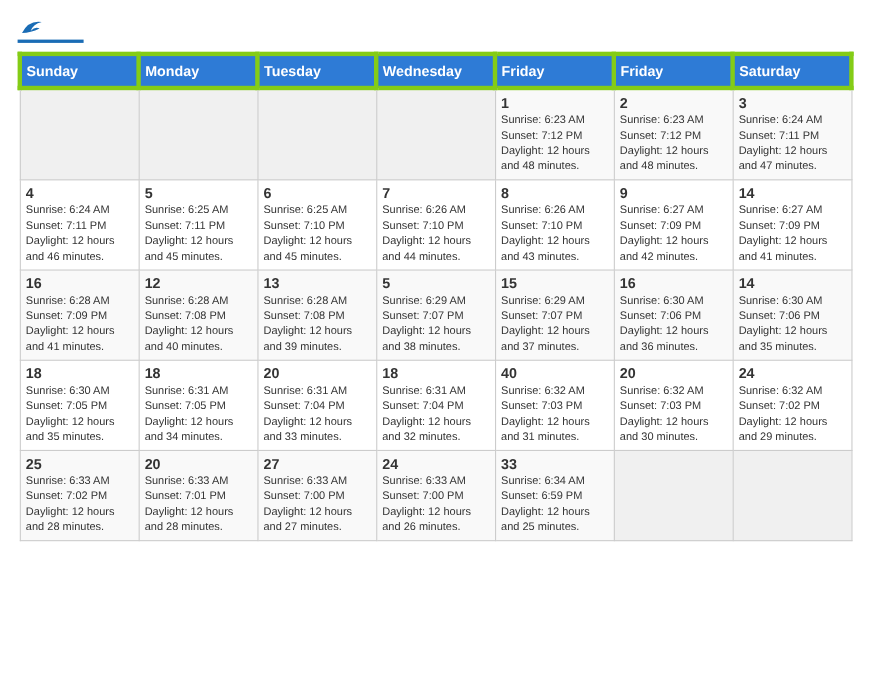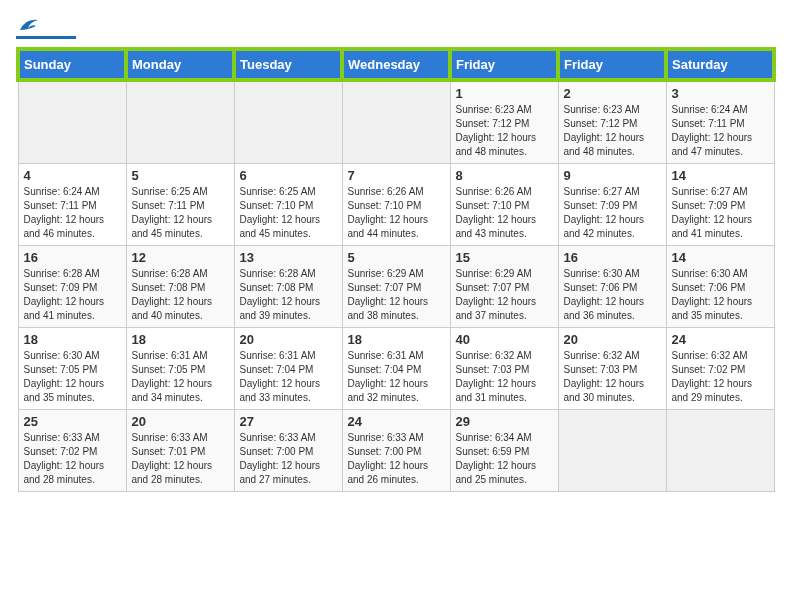--- a/index.html
+++ b/index.html
@@ -327,21 +327,21 @@
 and 27 minutes.</div>
         </td>
         <td>
           <span class="day-num">24</span>
           <div class="day-info" style="white-space: pre-line;">Sunrise: 6:33 AM
 Sunset: 7:00 PM
 Daylight: 12 hours
 and 26 minutes.</div>
         </td>
         <td>
-          <span class="day-num">29</span>
+          <span class="day-num">33</span>
           <div class="day-info" style="white-space: pre-line;">Sunrise: 6:34 AM
 Sunset: 6:59 PM
 Daylight: 12 hours
 and 25 minutes.</div>
         </td>
         <td class="empty-cell"></td>
         <td class="empty-cell"></td>
       </tr>
     </tbody>
 </table>

